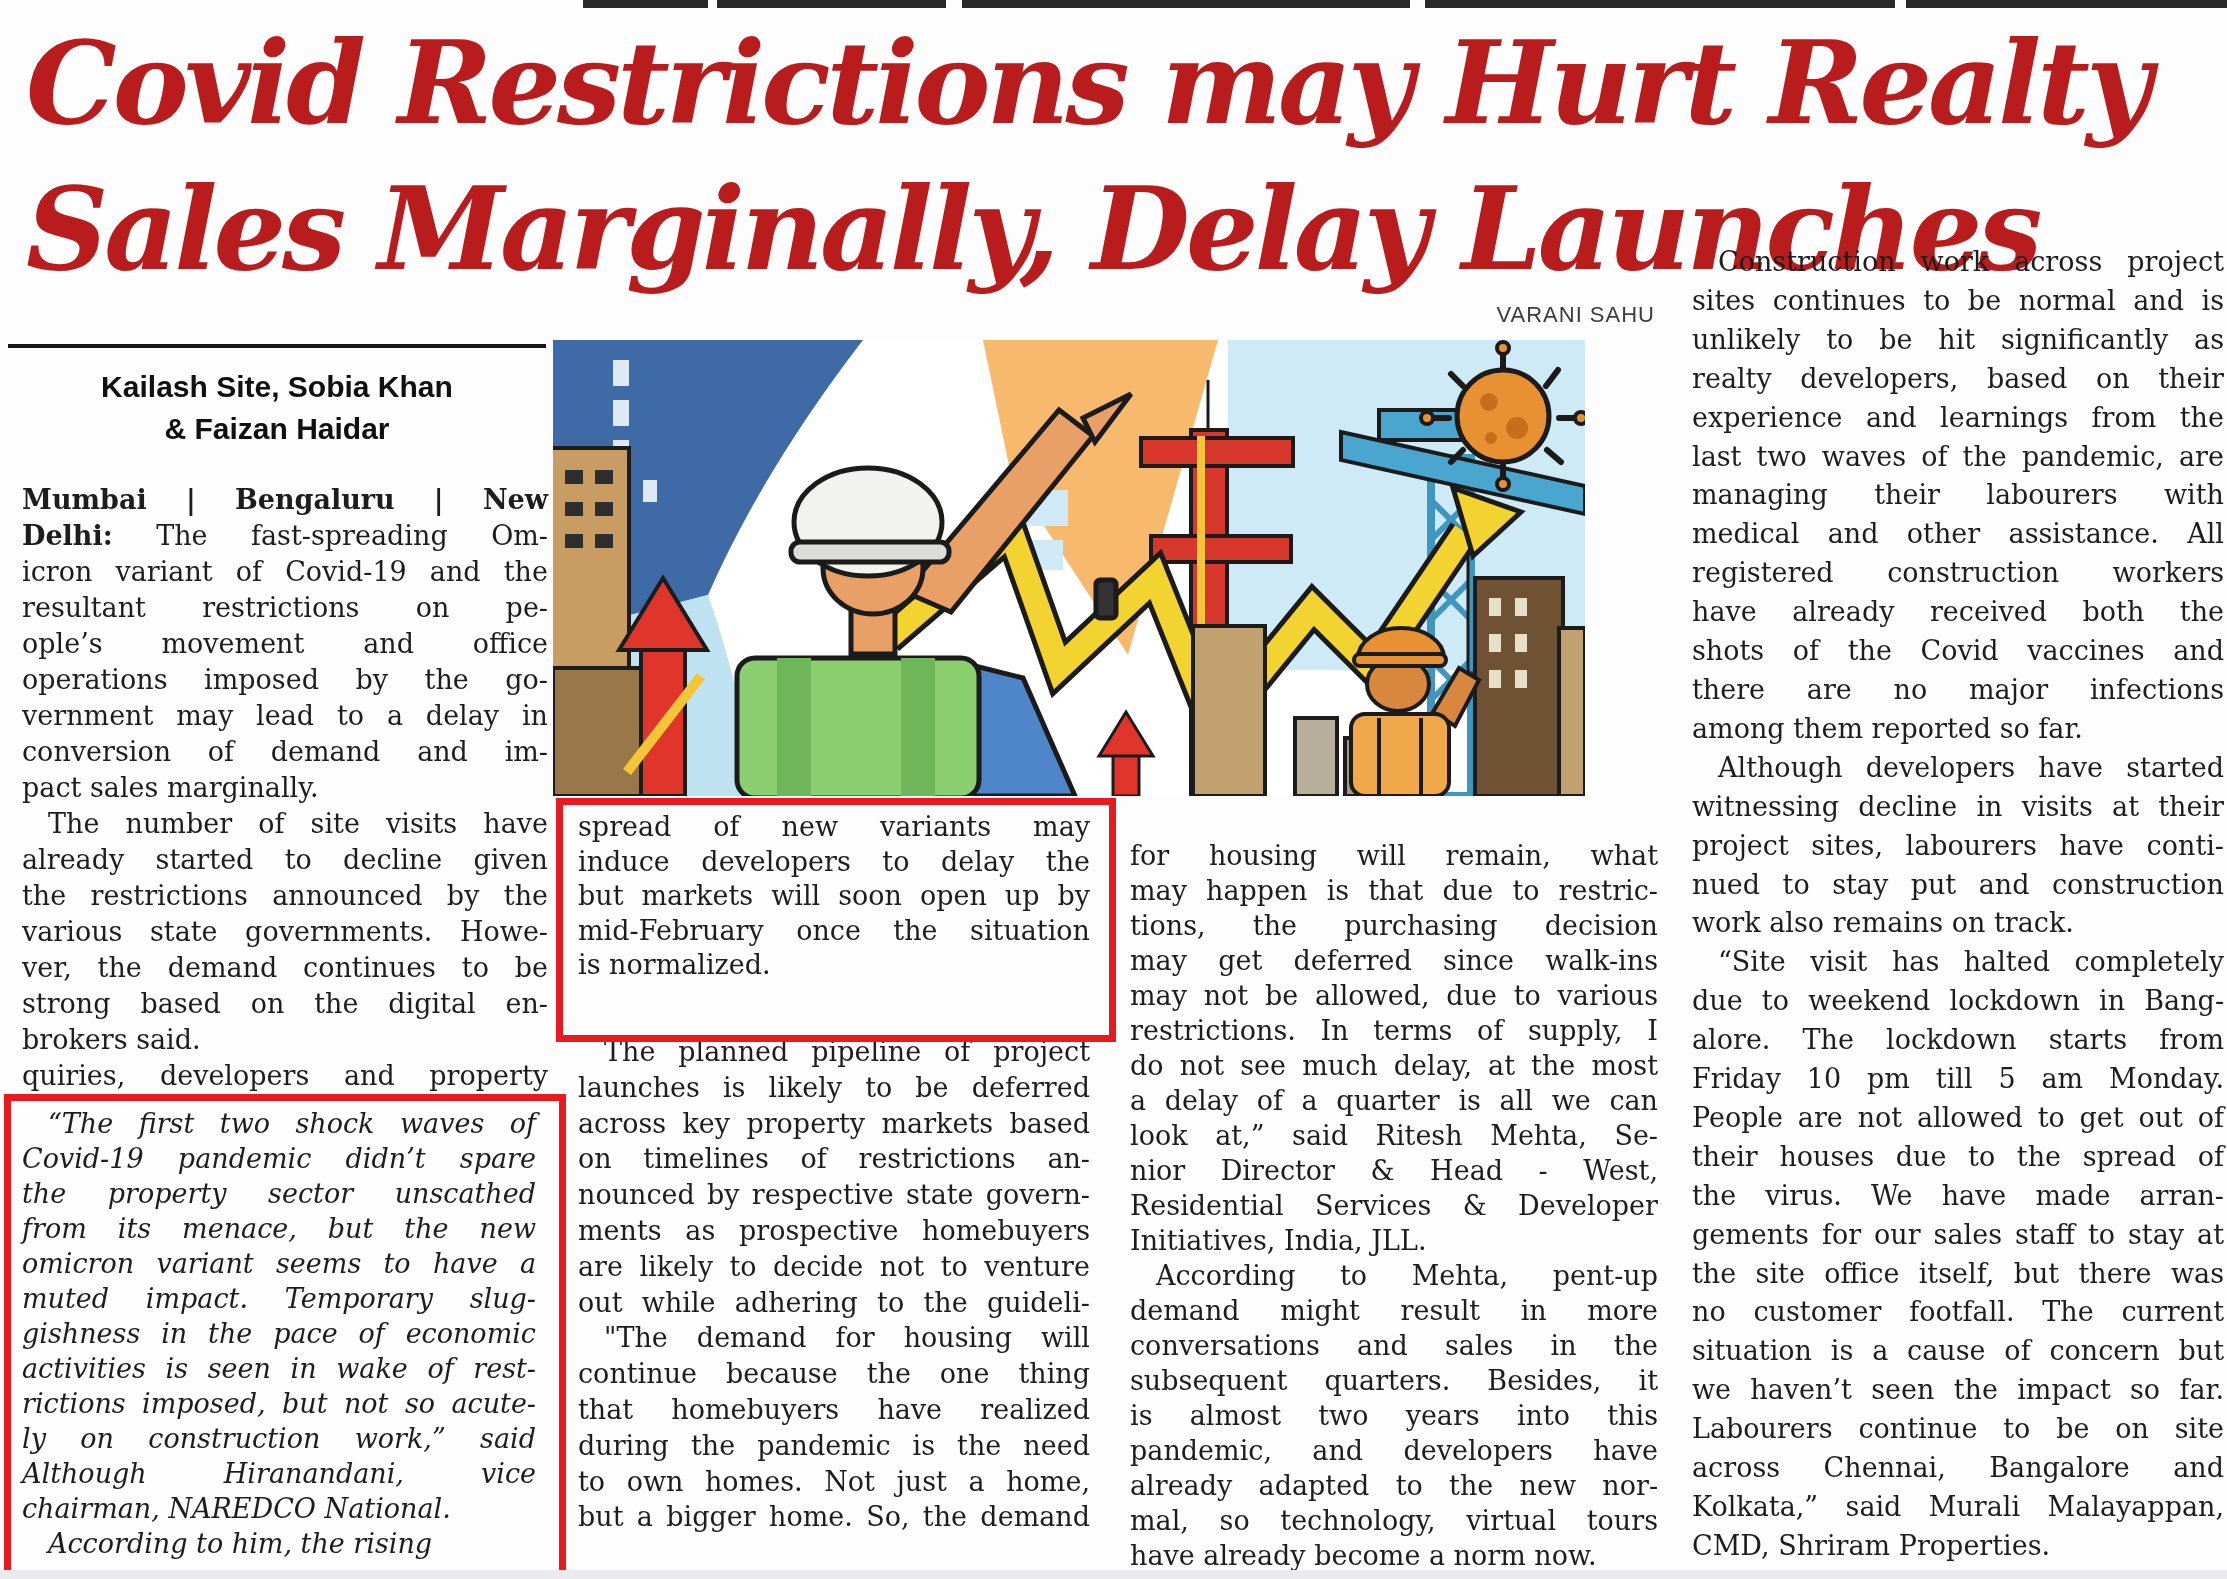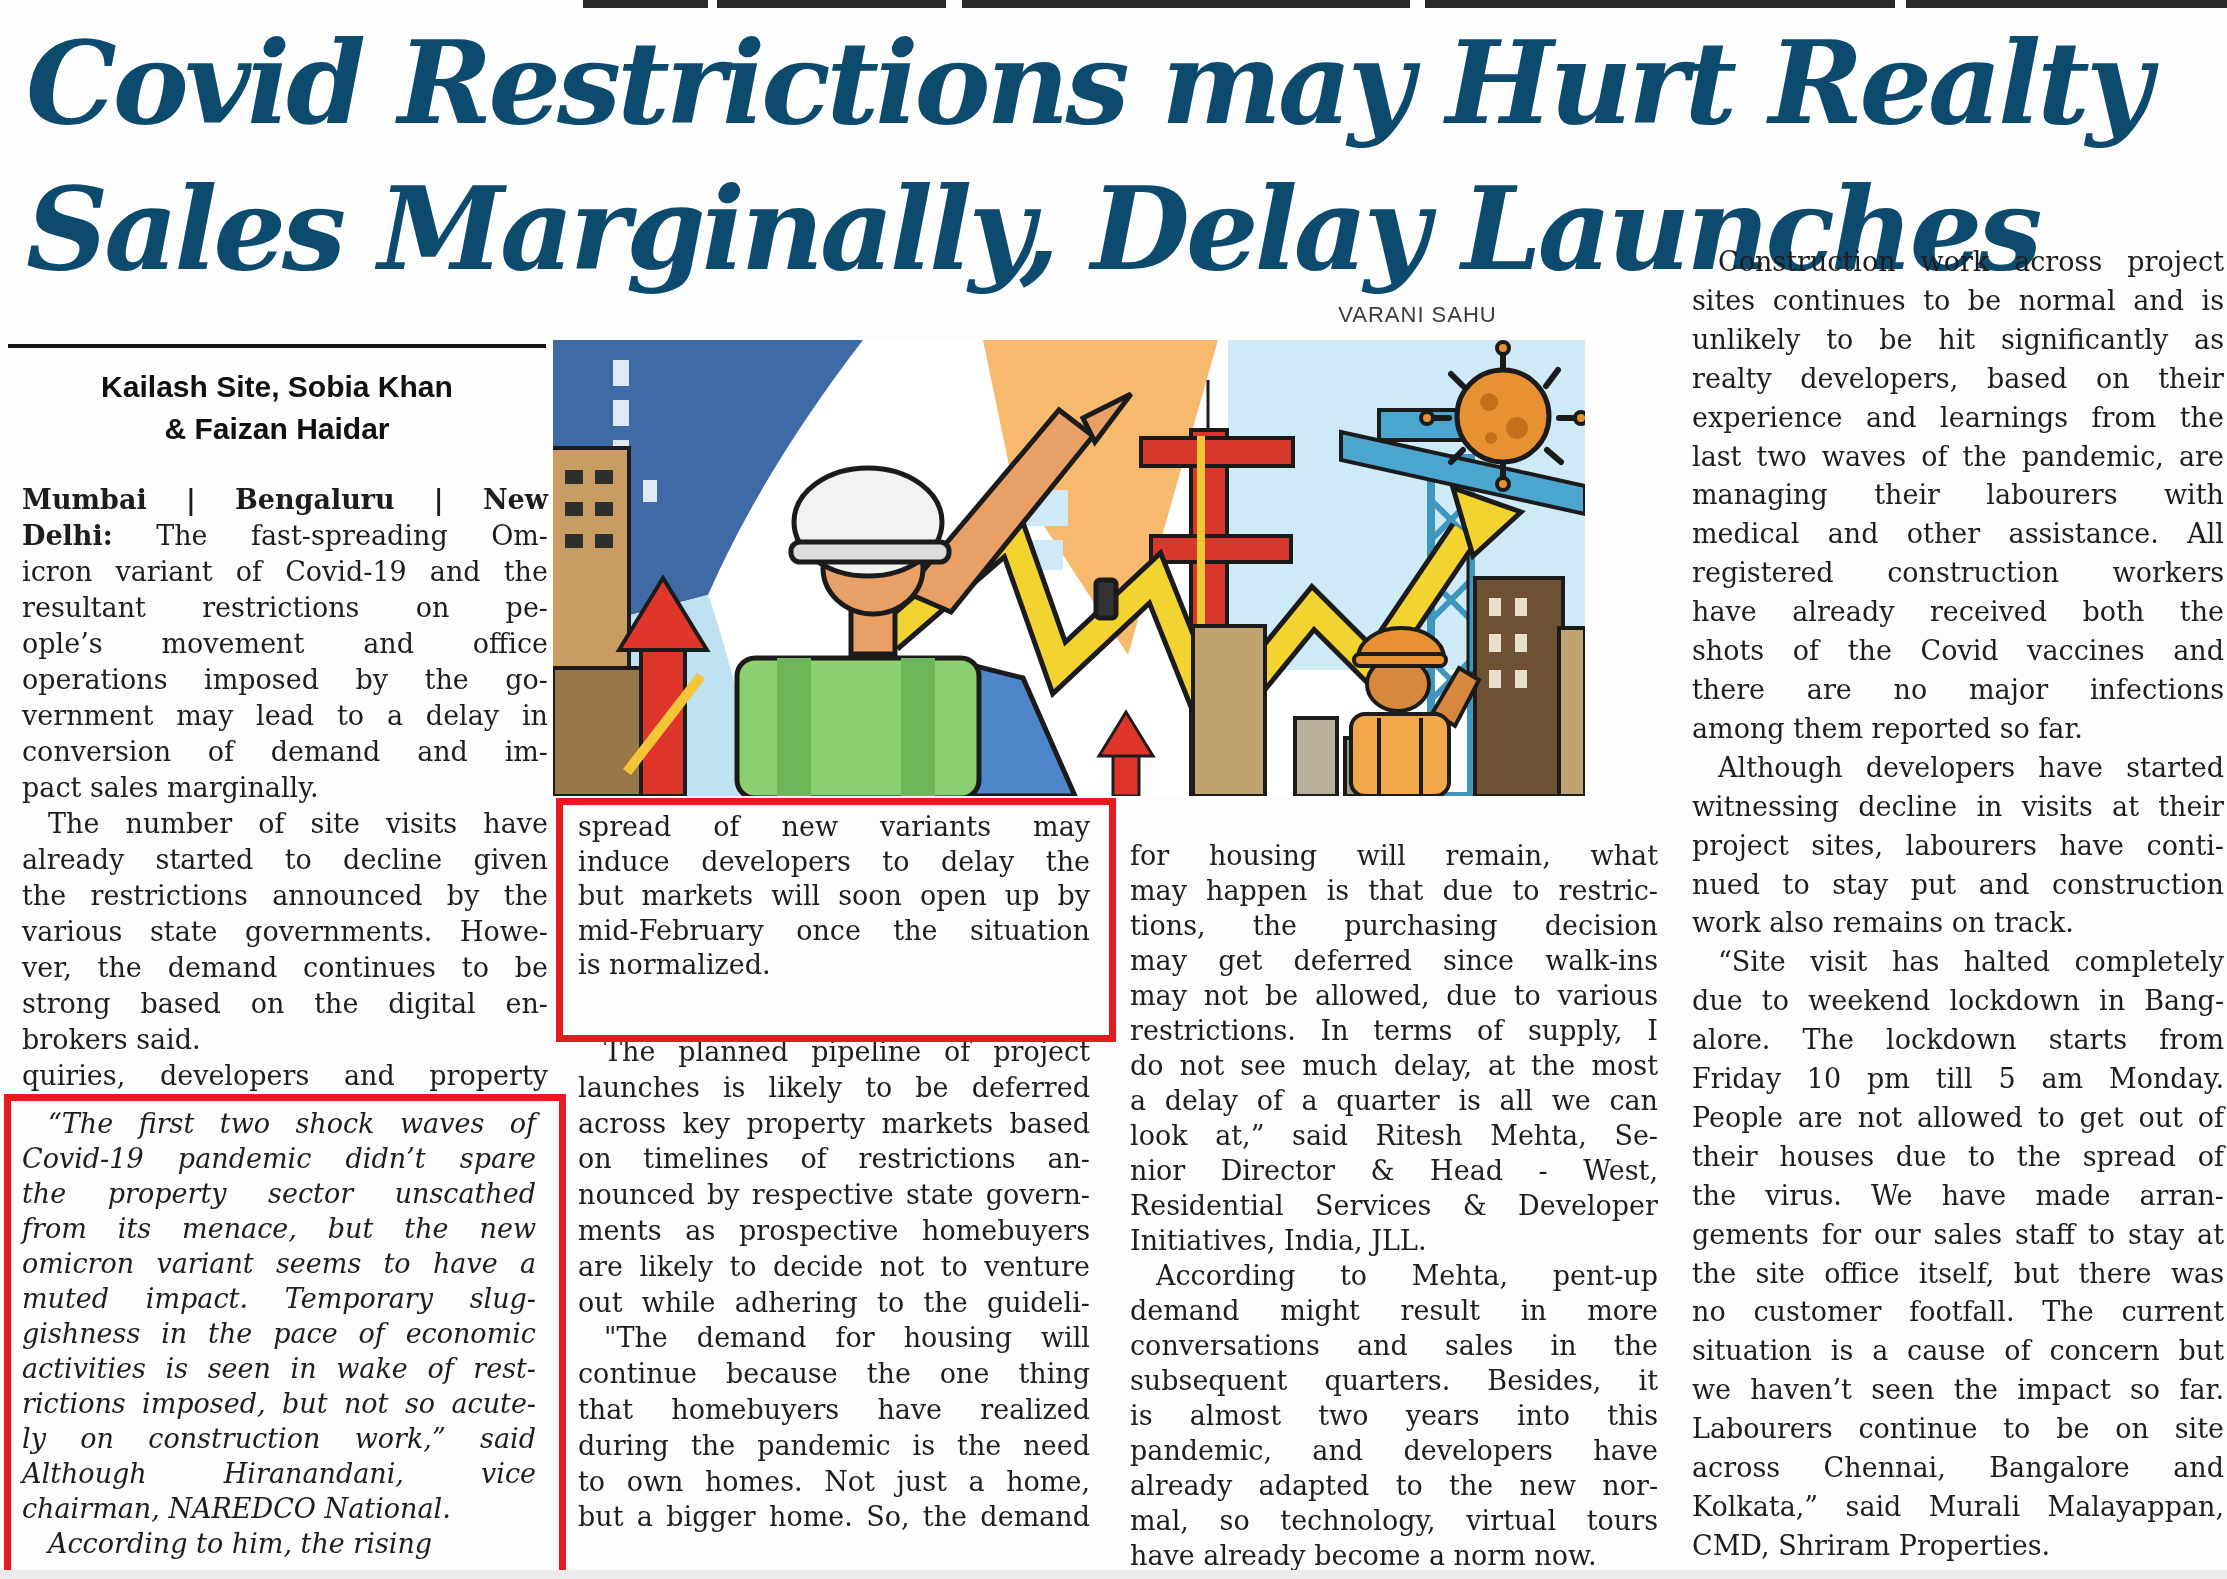--- a/index.html
+++ b/index.html
@@ -4,28 +4,28 @@
 <style>
   html,body{margin:0;padding:0;}
   body{width:2227px;height:1579px;position:relative;background:#fdfdfd;overflow:hidden;
        font-family:"DejaVu Serif", serif;color:#1d1d1d;}
   .abs{position:absolute;}
   
   .topbar{position:absolute;top:0;height:8px;background:#2a2a2a;}
   
   .headline{left:26px;top:10px;width:2180px;font-family:"DejaVu Serif",serif;
             font-style:italic;font-weight:bold;font-size:114px;line-height:146px;
-            letter-spacing:-4px;color:#0c4a6e;white-space:nowrap;}
+            letter-spacing:-4px;color:#b91c1c;white-space:nowrap;}
   
   .rule{left:8px;top:344px;width:538px;height:4px;background:#161616;}
   .byline{left:8px;top:366px;width:538px;text-align:center;
           font-family:"Liberation Sans",sans-serif;font-weight:bold;
           font-size:30px;line-height:42px;color:#101010;}
   
-  .credit{left:1180px;top:302px;width:475px;text-align:center;
+  .credit{left:1180px;top:302px;width:475px;text-align:right;
           font-family:"Liberation Sans",sans-serif;font-size:22px;
           letter-spacing:1px;color:#3c3c3c;}
   
   .col{position:absolute;font-size:27px;}
   .line{text-align:justify;text-align-last:justify;white-space:nowrap;}
   .line.left{text-align:left;text-align-last:left;}
   .line.indent{text-indent:26px;}
   .line b{font-weight:bold;}
   .col1-top{left:22px;top:482px;width:526px;line-height:36px;}
   .col1-box{left:22px;top:1106px;width:514px;line-height:35px;font-style:italic;}

